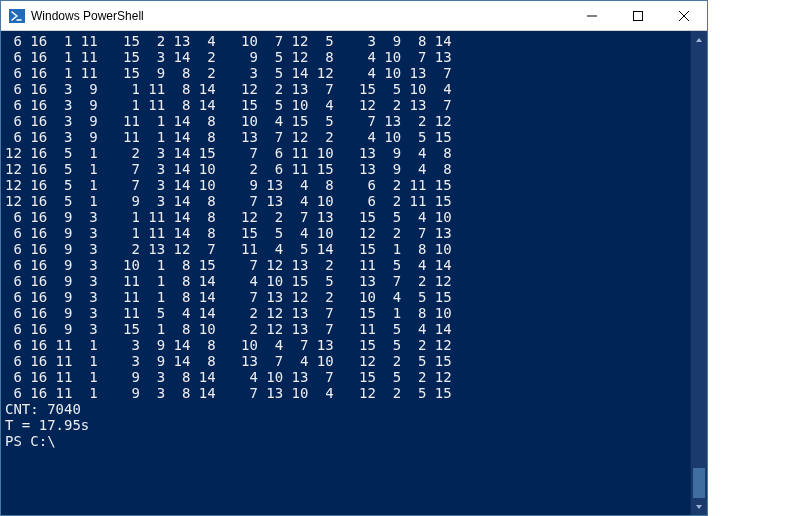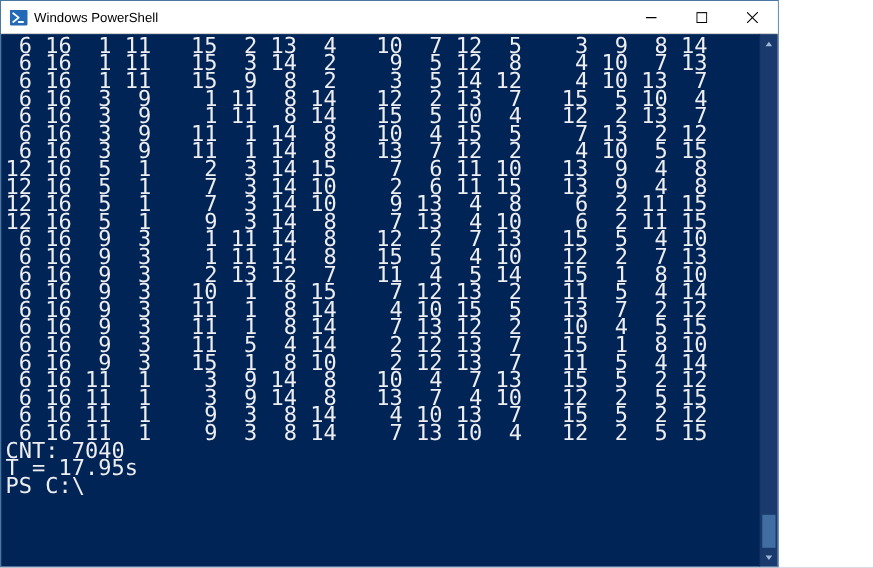--- a/index.html
+++ b/index.html
@@ -31,21 +31,21 @@
     color: #000;
   }
   .client {
     flex: 1 1 auto; display: flex; min-height: 0;
   }
   .console {
     flex: 1 1 auto;
     background: #012456;
     color: #eeedf0;
     font-family: Consolas, "Lucida Console", monospace;
-    font-size: 20px;
+    font-size: 14px;
     line-height: 16px;
     padding: 2px 0 16px 4px;
     white-space: pre;
     overflow: hidden;
   }
   .scrollbar {
     flex: 0 0 17px;
     background: #1a3a6e;
     position: relative;
     border-left: 1px solid #0a2a5e;

